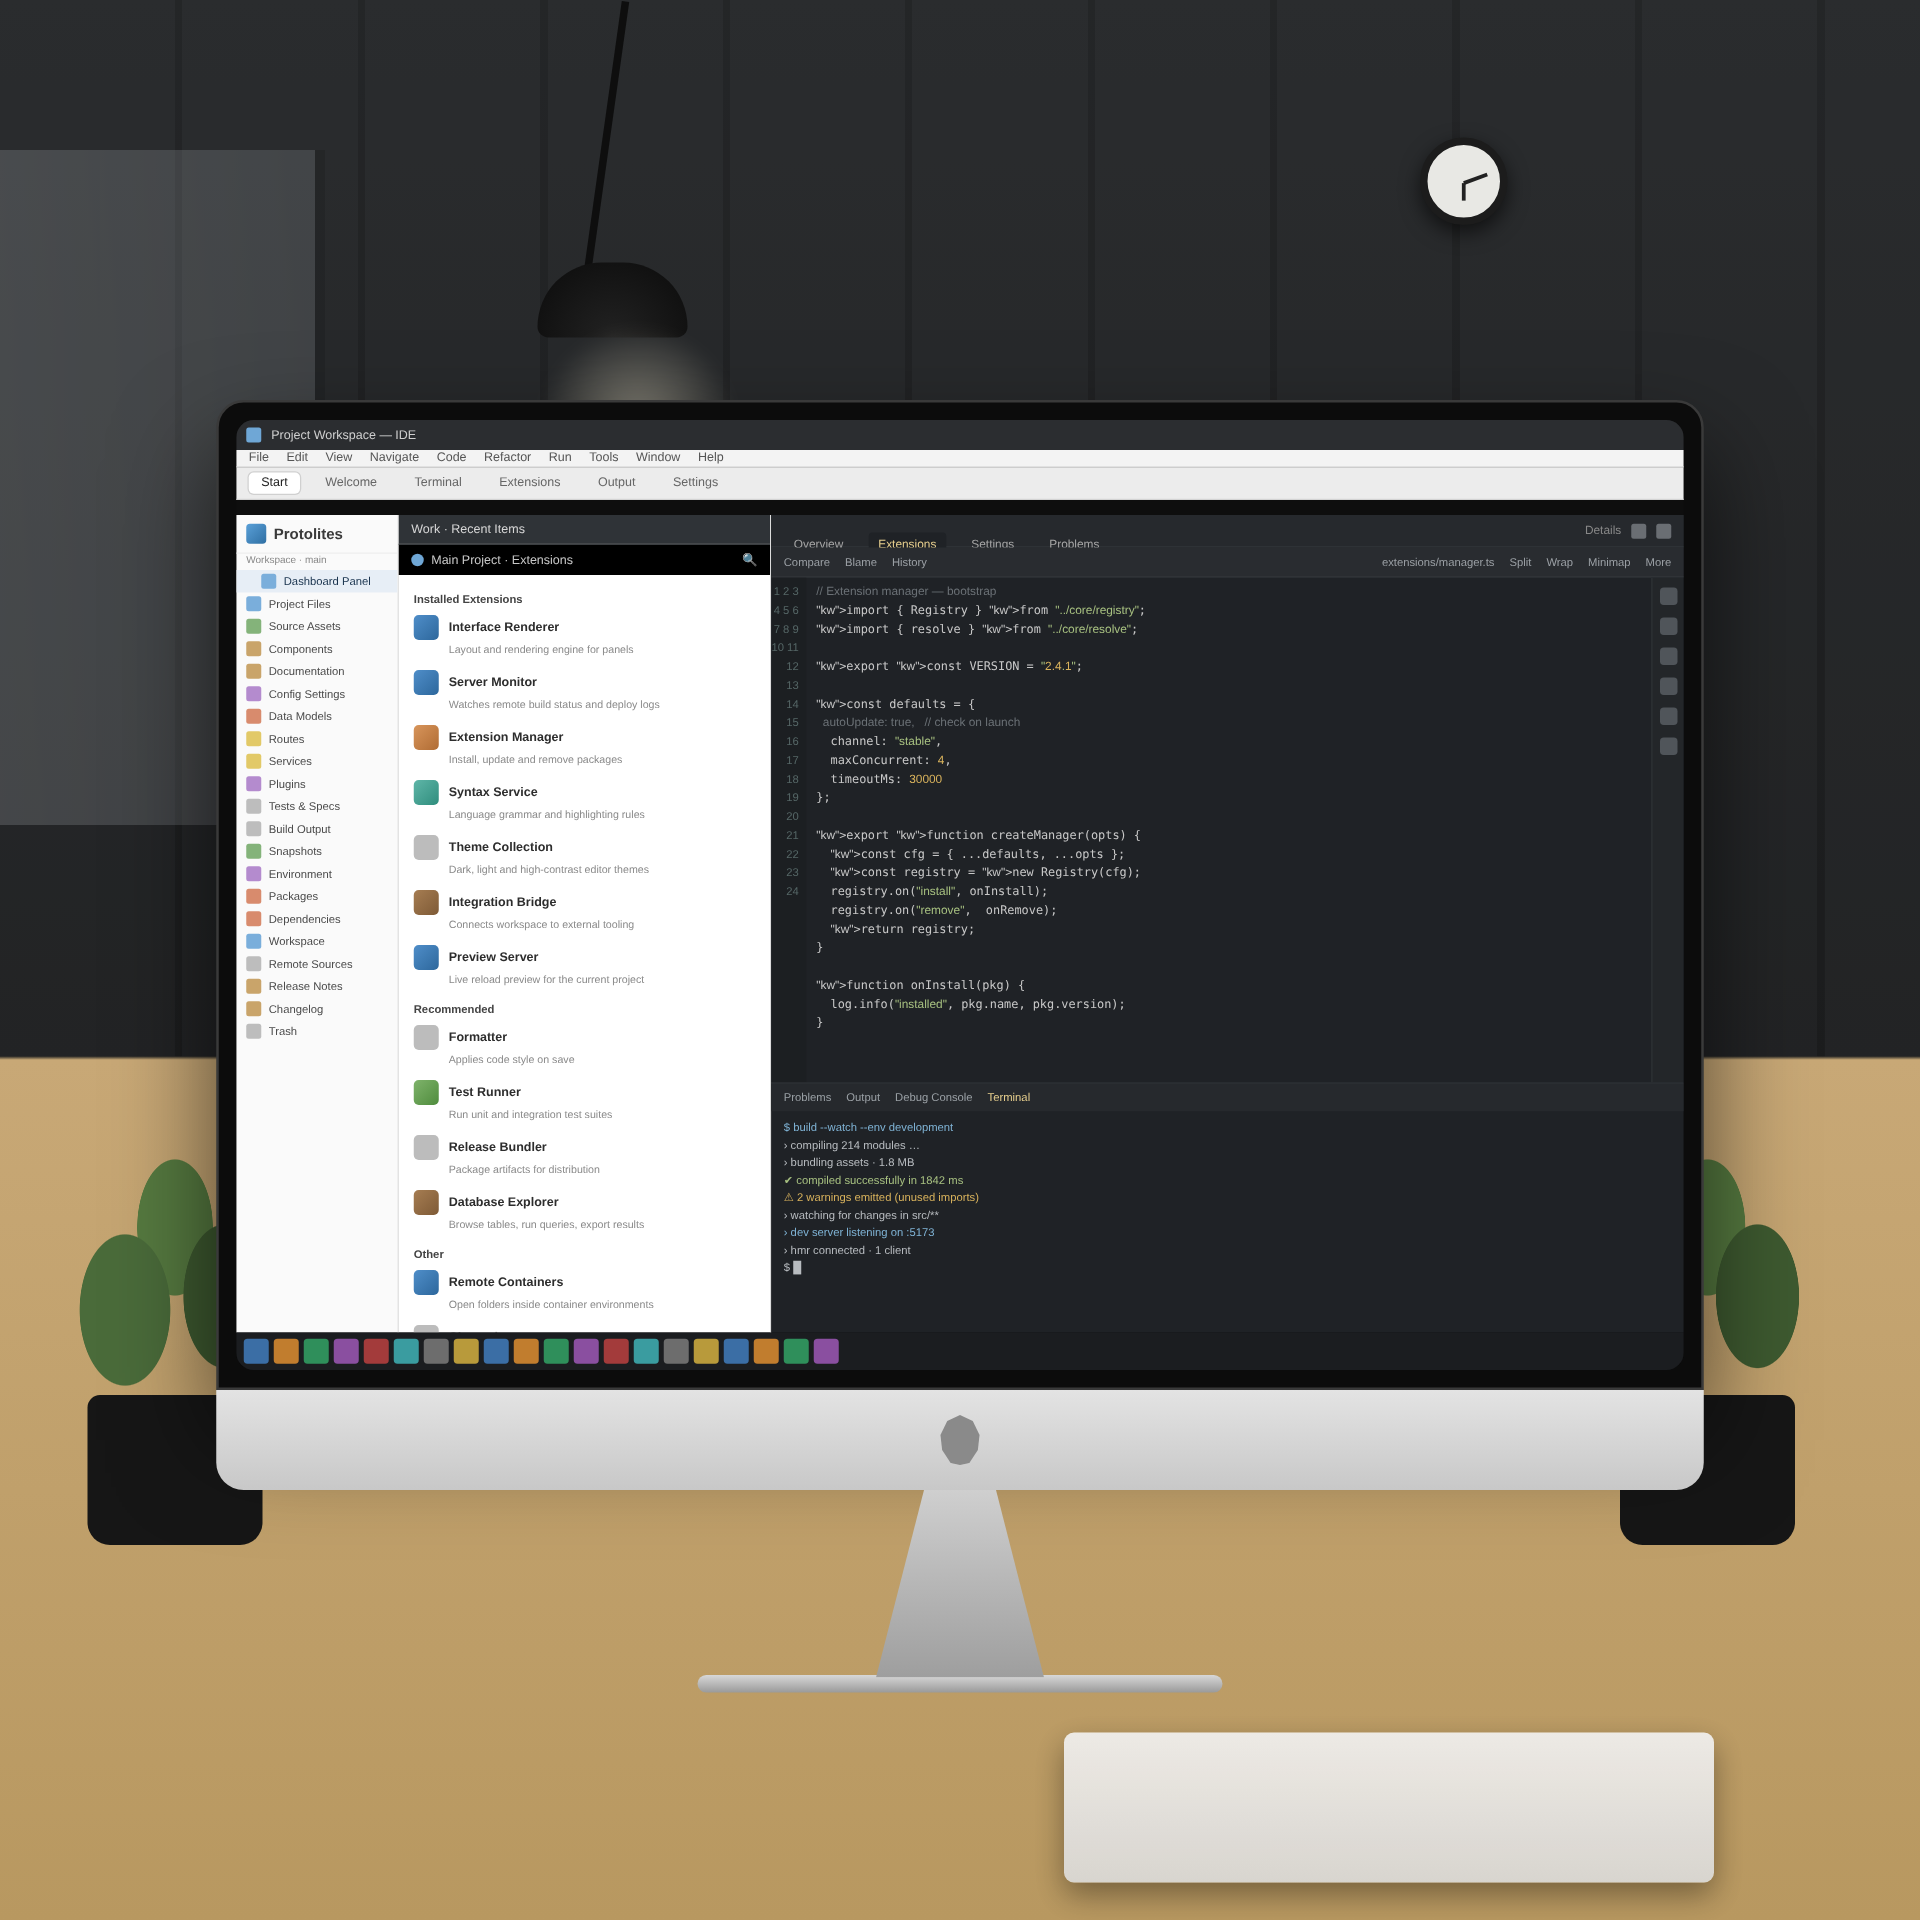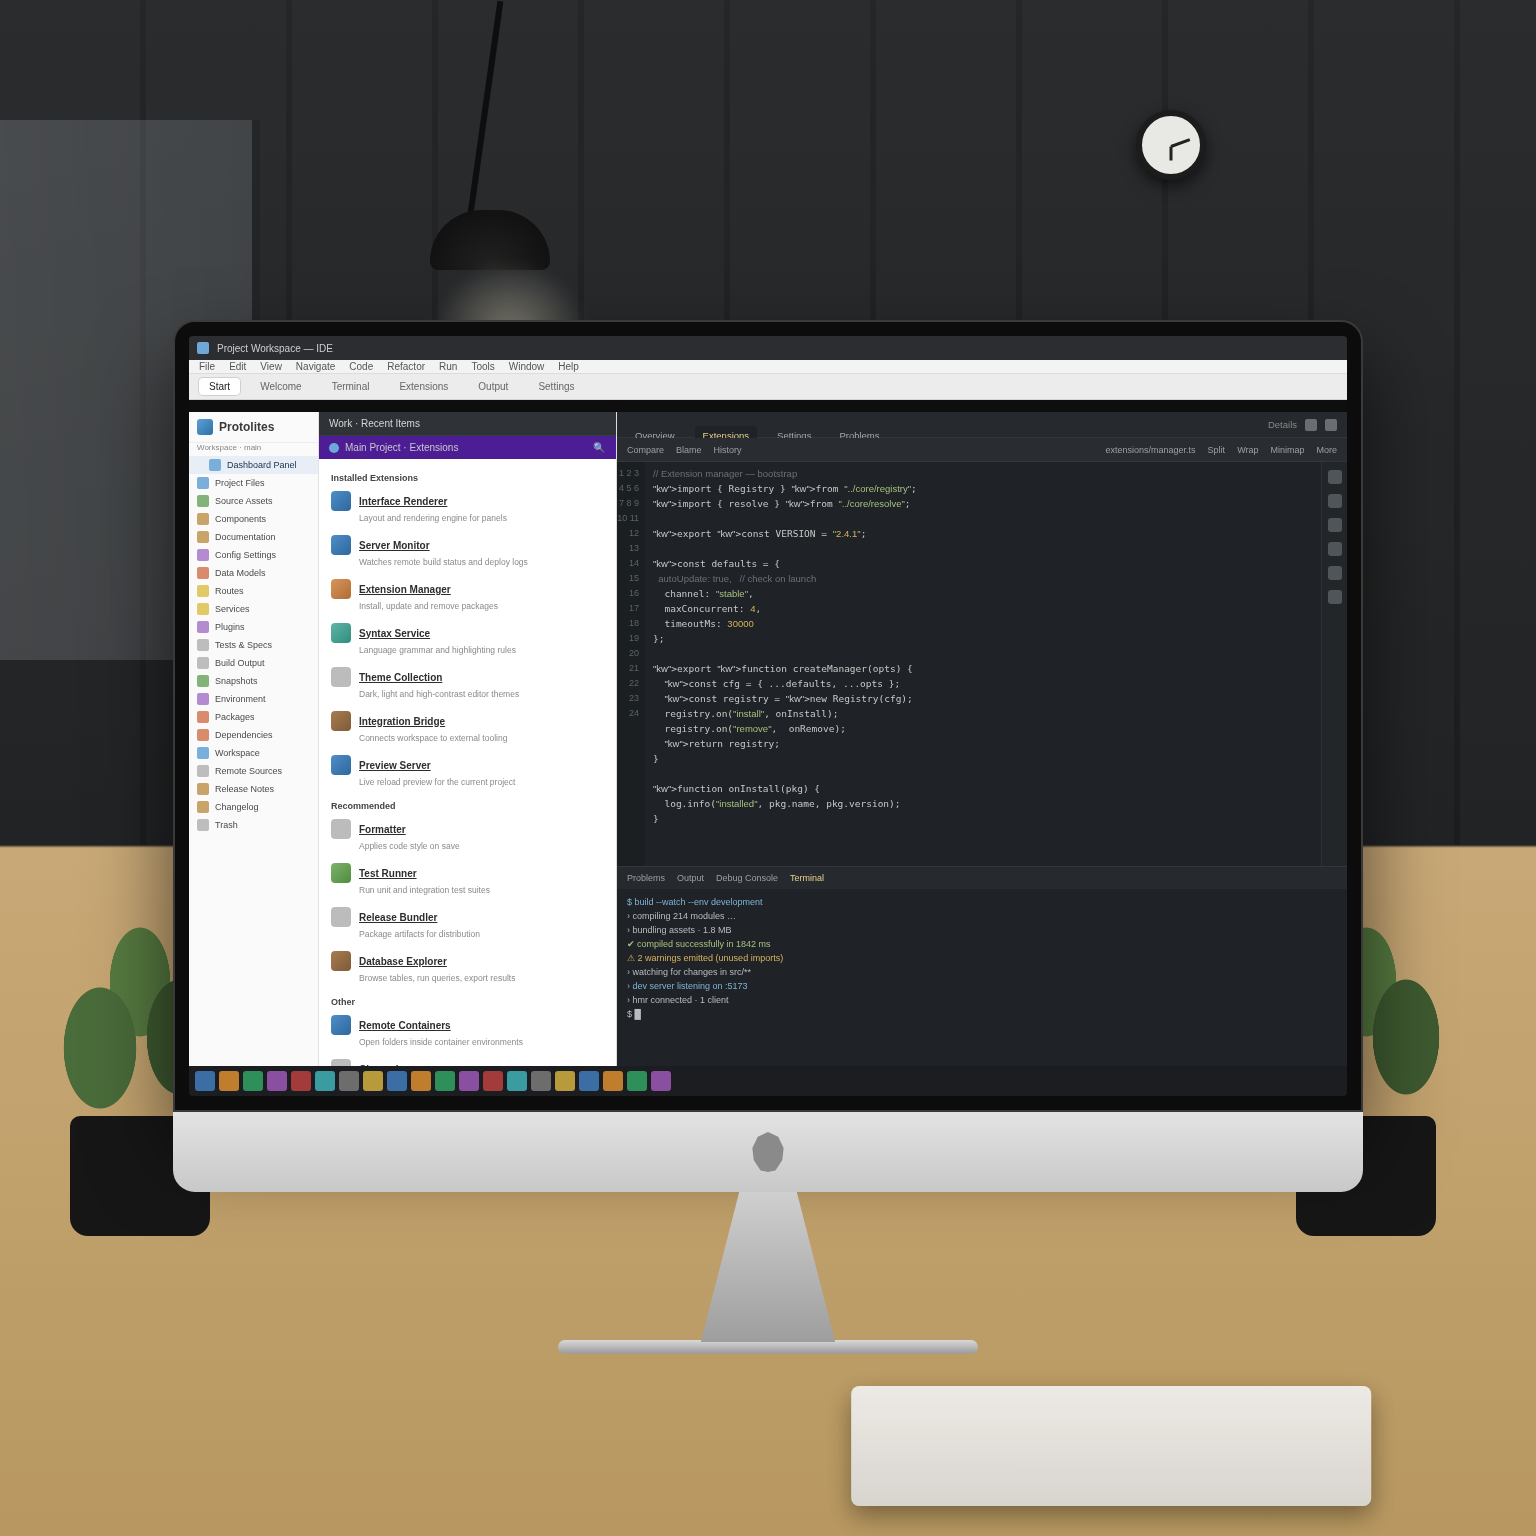--- a/index.html
+++ b/index.html
@@ -30,21 +30,21 @@
   background:#161616; border-radius:10px 10px 18px 18px; }
 .leaves { position:absolute; bottom:100px; left:50%; transform:translateX(-50%); width:200px; height:220px;
   background:radial-gradient(ellipse 60px 100px at 30% 60%,#4a6b3a 0 60%,transparent 61%),
              radial-gradient(ellipse 55px 95px at 70% 55%,#3e5a30 0 60%,transparent 61%),
              radial-gradient(ellipse 50px 90px at 50% 30%,#567a40 0 60%,transparent 61%);}
 
 
 .imac { position:absolute; left:50%; top:320px; transform:translateX(-50%); width:1190px; }
 .bezel { background:#0c0c0c; border:2px solid #3a3a3a; border-radius:22px 22px 0 0; padding:14px;
   box-shadow:0 40px 80px rgba(0,0,0,.6);}
-.screen { width:100%; height:760px; background:#0e0e0e; border-radius:4px; overflow:hidden; position:relative; }
+.screen { width:100%; height:760px; background:#0e0e0e; border-radius:14px; overflow:hidden; position:relative; }
 .chin { height:80px; background:linear-gradient(#e3e3e3,#c8c8c8); border-radius:0 0 22px 22px;
   display:flex; align-items:center; justify-content:center;}
 .apple { width:34px; height:40px; background:#8a8a8a; border-radius:40% 40% 45% 45%;
   position:relative; clip-path:polygon(50% 0,80% 12%,96% 40%,92% 70%,72% 96%,50% 100%,28% 96%,8% 70%,4% 40%,20% 12%);}
 .stand { width:240px; height:150px; margin:0 auto; background:linear-gradient(#cfcfcf,#9e9e9e);
   clip-path:polygon(38% 0,62% 0,78% 100%,22% 100%);}
 .foot { width:420px; height:14px; margin:-2px auto 0; background:linear-gradient(#d8d8d8,#9a9a9a); border-radius:7px;}
 
 
 .os-titlebar { height:24px; background:#2b2d30; display:flex; align-items:center; padding:0 8px;
@@ -71,29 +71,29 @@
 .sb-item { display:flex; align-items:center; gap:6px; padding:3px 8px; font-size:9px; color:#4a4a4a; cursor:pointer;}
 .sb-item .ic{ width:12px; height:12px; border-radius:2px; flex:none;}
 .sb-item.active{ background:#e7eef6; color:#18324d;padding-left:20px;}
 .ic.fld{background:#7aaedb;} .ic.doc{background:#c9a46a;} .ic.img{background:#84b37a;}
 .ic.cfg{background:#b48bce;} .ic.db{background:#d88b6d;} .ic.js{background:#e2c967;}
 .ic.gen{background:#bdbdbd;}
 
 
 .center { width:298px; background:#fff; border-right:1px solid #dcdcdc; display:flex; flex-direction:column;}
 .ctr-head-dark{ background:#2f3337; color:#d6d6d6; padding:6px 10px; font-size:10px;}
-.ctr-breadcrumb{ display:flex; align-items:center; gap:6px; background:#4c1d95; color:#c8c8c8;
+.ctr-breadcrumb{ display:flex; align-items:center; gap:6px; background:#000000; color:#c8c8c8;
   padding:6px 10px; font-size:10px; border-top:1px solid #3b3e41;text-align:right;}
 .ctr-breadcrumb .dot{ width:10px; height:10px; border-radius:50%; background:#6fa7d6;}
 .ctr-search{ display:flex; align-items:center; margin-left:auto; color:#9aa0a5;}
 .ctr-body{ flex:1; overflow:hidden; padding:6px 0;}
 .li-row{ padding:6px 10px 6px 12px; cursor:pointer;}
 .li-row .row-top{ display:flex; align-items:center; gap:8px;}
 .li-row .thumb{ width:20px; height:20px; border-radius:4px; flex:none;}
-.li-row .ttl{ font-size:10px; font-weight:600; color:#2d2d2d;text-decoration:underline;}
+.li-row .ttl{ font-size:10px; font-weight:600; color:#2d2d2d;}
 .li-row .sub{ font-size:8.5px; color:#8a8a8a; margin-left:28px; margin-top:2px;}
 .thumb.blue{background:linear-gradient(135deg,#4f8ec9,#2d679c);}
 .thumb.orange{background:linear-gradient(135deg,#d8955b,#b06c34);}
 .thumb.teal{background:linear-gradient(135deg,#5fb6a8,#2f8d7d);}
 .thumb.gray{background:#bcbcbc;}
 .thumb.brown{background:linear-gradient(135deg,#a67d52,#7e5a36);}
 .thumb.green{background:linear-gradient(135deg,#7fb36b,#4f8c3d);}
 .sec-label{ font-size:9px; font-weight:700; color:#444; padding:8px 12px 2px;}
 
 

